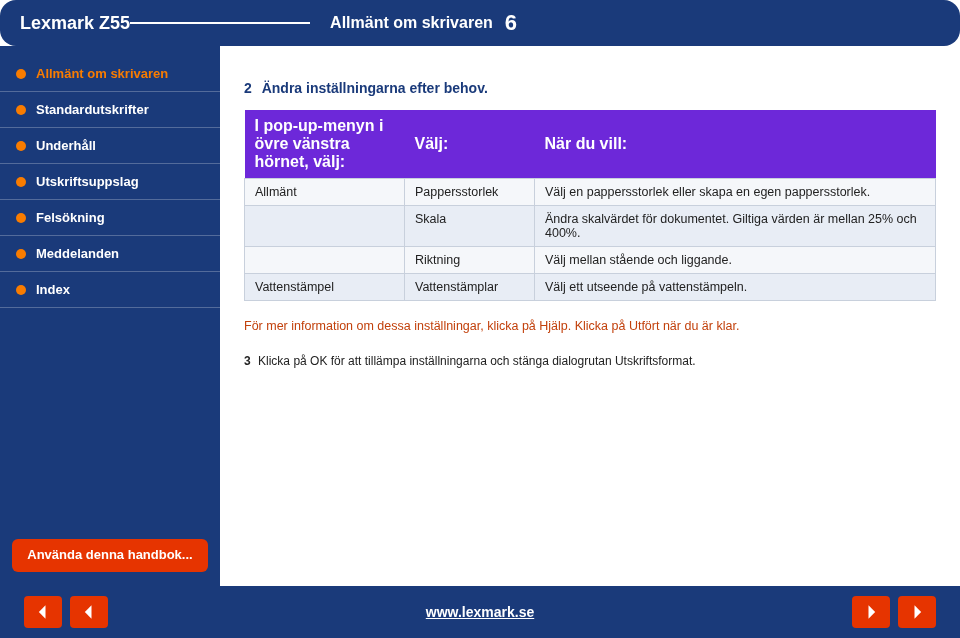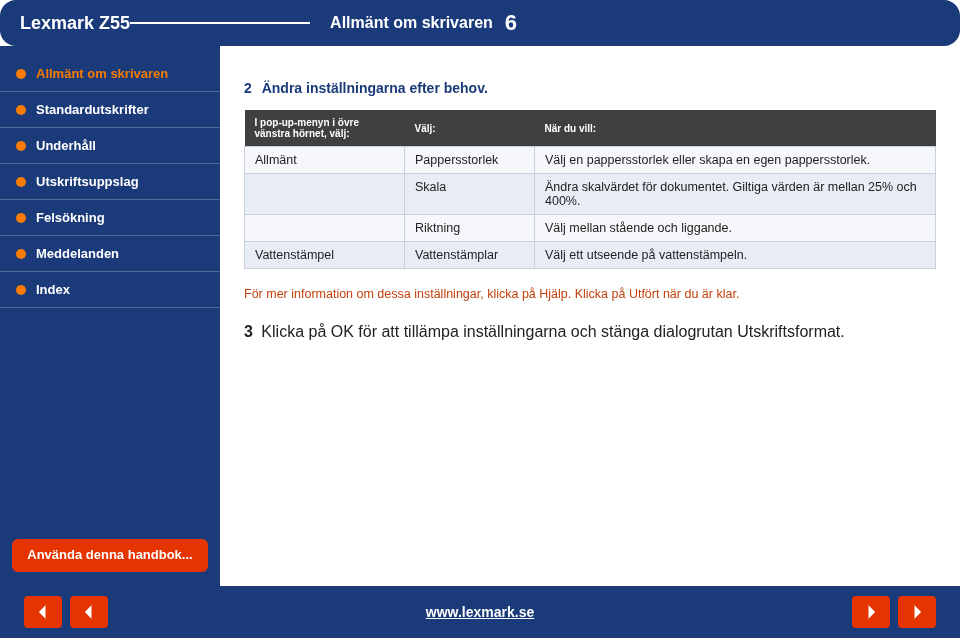--- a/index.html
+++ b/index.html
@@ -129,26 +129,26 @@
     }
 
     
     .settings-table {
       width: 100%;
       border-collapse: collapse;
       margin-bottom: 16px;
       font-size: 12.5px;
     }
     .settings-table th {
-      background: #404040;
+      background: #6d28d9;
       color: #fff;
       padding: 7px 10px;
       text-align: left;
       font-weight: bold;
-      font-size: 10px;
+      font-size: 16px;
     }
     .settings-table td {
       padding: 6px 10px;
       border: 1px solid #c8d0dc;
       vertical-align: top;
       color: #222;
     }
     .settings-table tr:nth-child(even) td {
       background: #e8edf5;
     }
@@ -159,21 +159,21 @@
     .col-select { width: 130px; }
     .col-when { flex: 1; }
 
     .info-text {
       font-size: 12.5px;
       color: #c2410c;
       margin-bottom: 16px;
       line-height: 1.5;
     }
     .step3-text {
-      font-size: 16px;
+      font-size: 12px;
       color: #222;
       margin-bottom: 10px;
       line-height: 1.5;
     }
     .step3-number {
       font-weight: bold;
       margin-right: 4px;
     }
 
     

